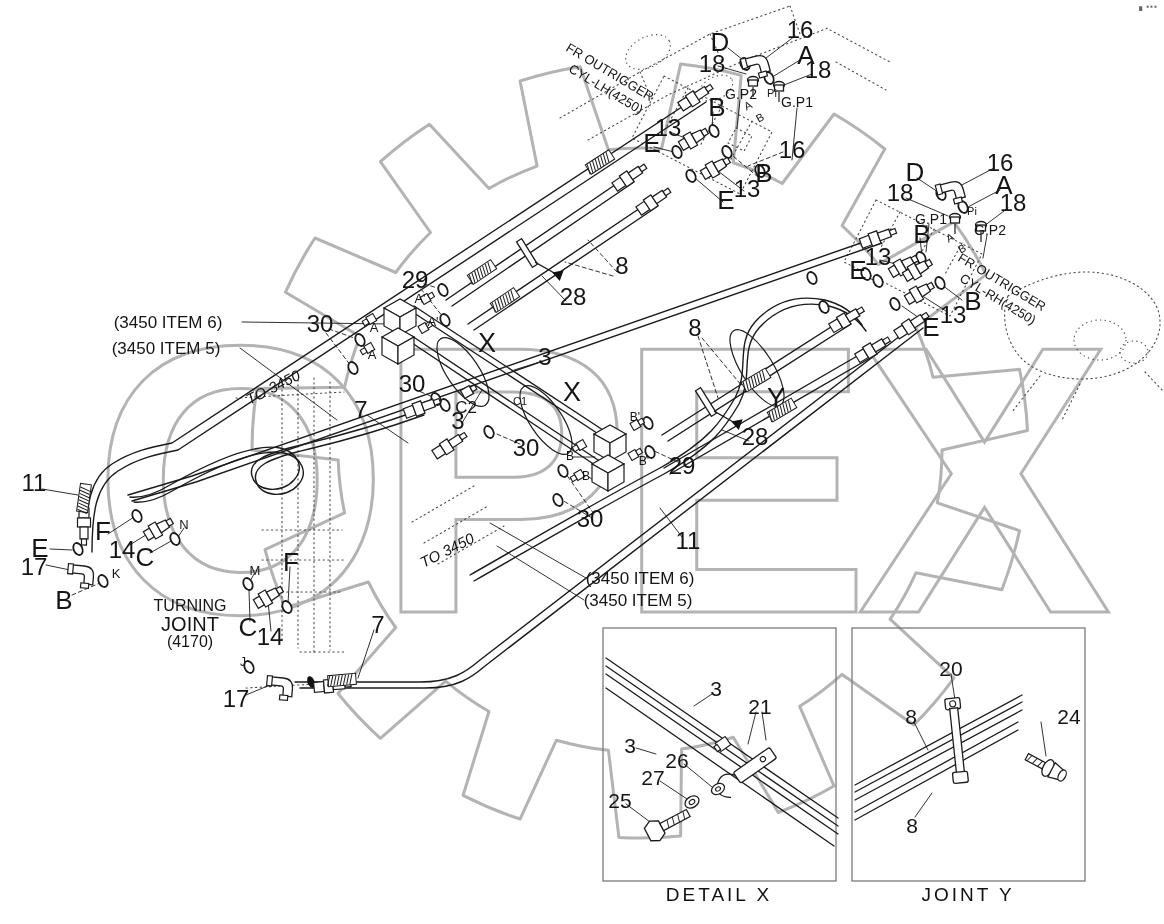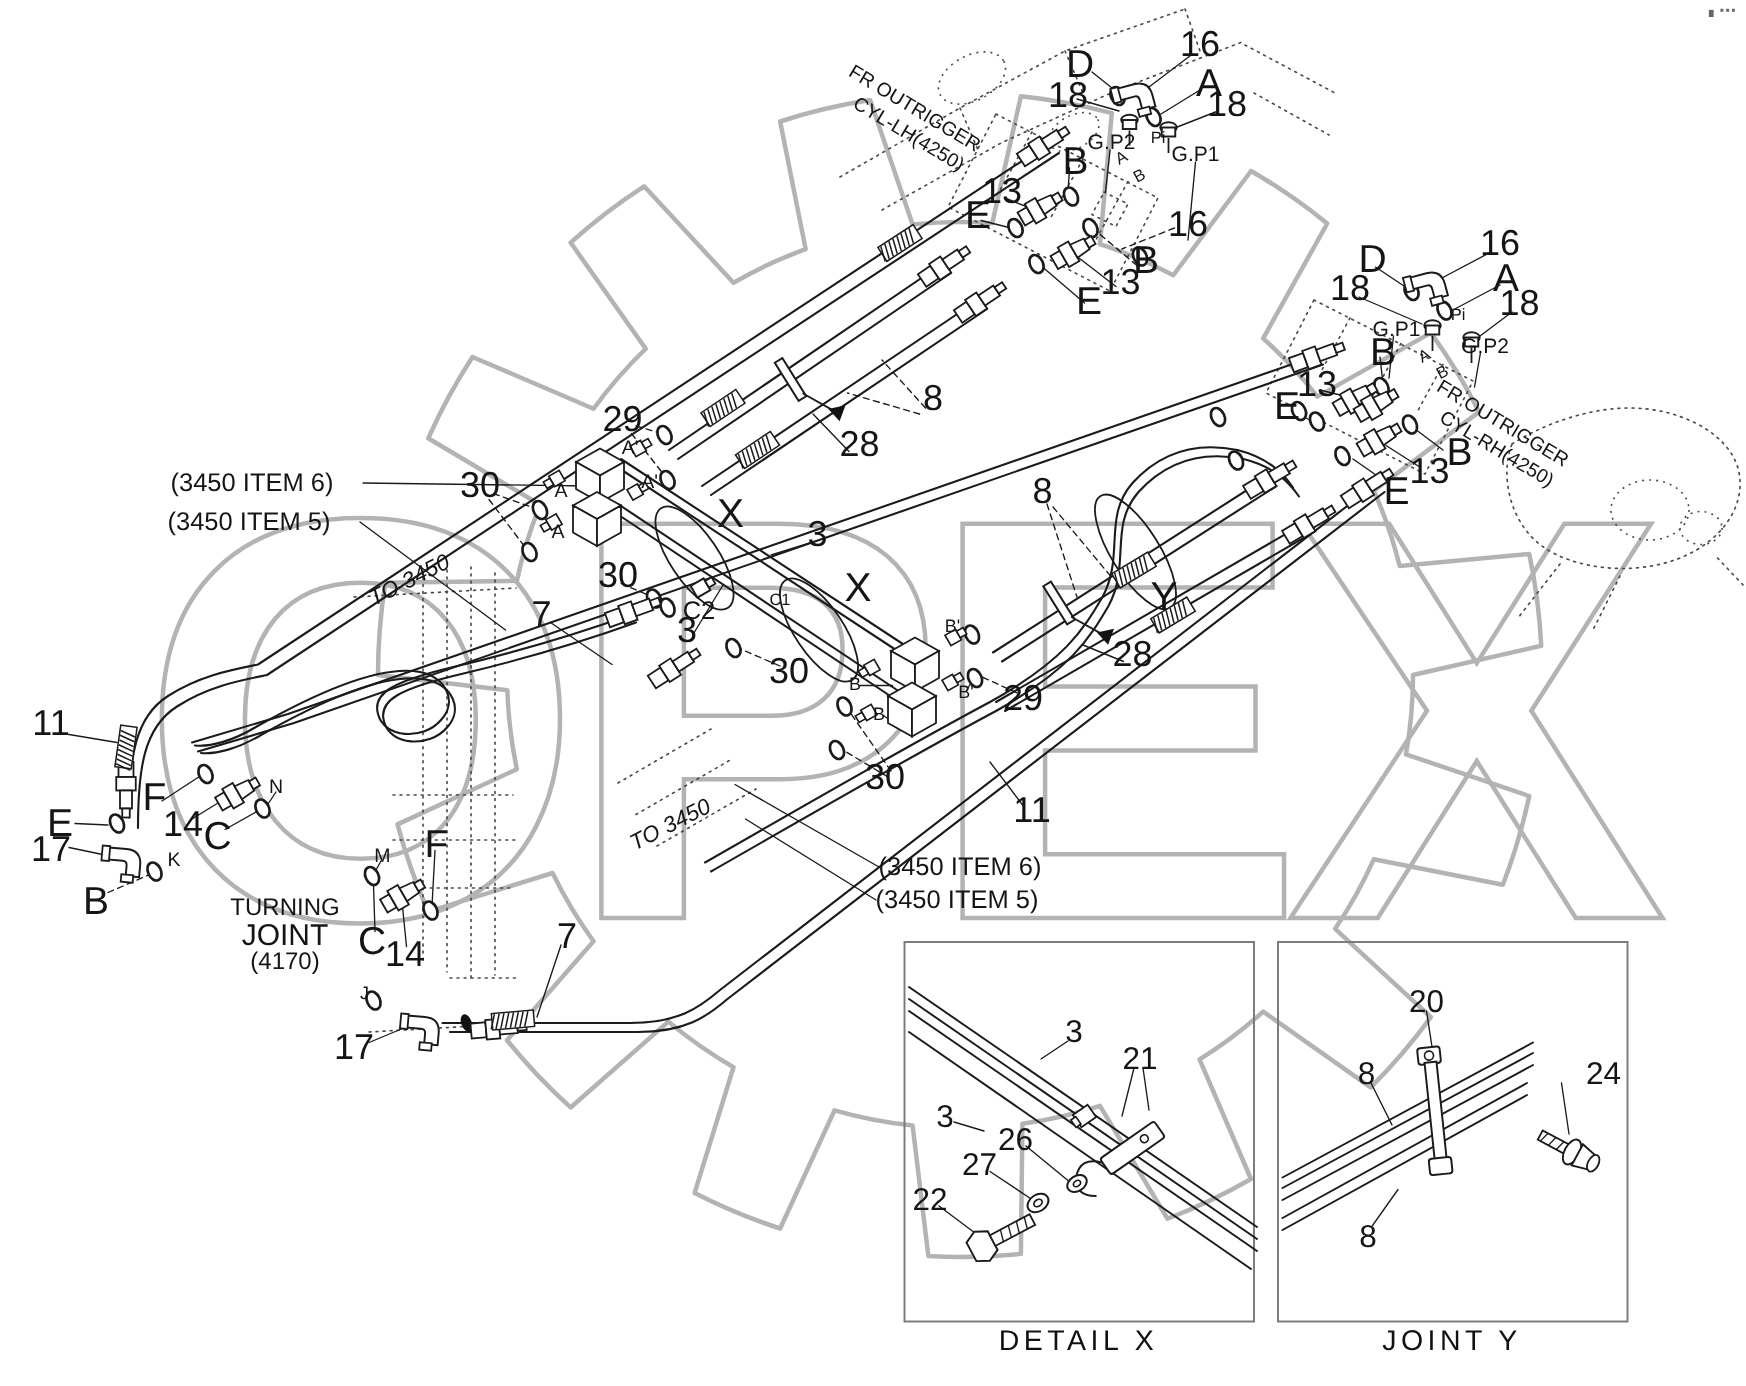--- a/index.html
+++ b/index.html
@@ -719,21 +719,21 @@
       <div class="callout" style="left: 236px; top: 699px; font-size: 24px; transform: translate(-50%, -50%);">17</div>
       <div class="callout" style="left: 378px; top: 625px; font-size: 24px; transform: translate(-50%, -50%);">7</div>
       <div class="callout" style="left: 447px; top: 550px; font-size: 15px; font-style: italic; transform: translate(-50%, -50%) rotate(-27deg);">TO 3450</div>
       <div class="callout" style="left: 640px; top: 578px; font-size: 17px; transform: translate(-50%, -50%);">(3450 ITEM 6)</div>
       <div class="callout" style="left: 638px; top: 600px; font-size: 17px; transform: translate(-50%, -50%);">(3450 ITEM 5)</div>
       <div class="callout" style="left: 716px; top: 688px; font-size: 21px; transform: translate(-50%, -50%);">3</div>
       <div class="callout" style="left: 760px; top: 706px; font-size: 21px; transform: translate(-50%, -50%);">21</div>
       <div class="callout" style="left: 630px; top: 745px; font-size: 21px; transform: translate(-50%, -50%);">3</div>
       <div class="callout" style="left: 677px; top: 760px; font-size: 21px; transform: translate(-50%, -50%);">26</div>
       <div class="callout" style="left: 653px; top: 777px; font-size: 21px; transform: translate(-50%, -50%);">27</div>
-      <div class="callout" style="left: 620px; top: 800px; font-size: 21px; transform: translate(-50%, -50%);">22</div>
+      <div class="callout" style="left: 620px; top: 800px; font-size: 21px; transform: translate(-50%, -50%);">25</div>
       <div class="callout" style="left: 951px; top: 668px; font-size: 21px; transform: translate(-50%, -50%);">20</div>
       <div class="callout" style="left: 911px; top: 716px; font-size: 21px; transform: translate(-50%, -50%);">8</div>
       <div class="callout" style="left: 1041px; top: 716px; font-size: 21px; transform: translate(-50%, -50%); margin-left: 28px;">24</div>
       <div class="callout" style="left: 912px; top: 825px; font-size: 21px; transform: translate(-50%, -50%);">8</div>
     </div>
   <div class="detail-label" style="left:719px;top:884px;">DETAIL  X</div>
   <div class="detail-label" style="left:968px;top:884px;">JOINT  Y</div>
   <div class="corner-mark">▗ ▪▪▪</div>
 </div>
 

